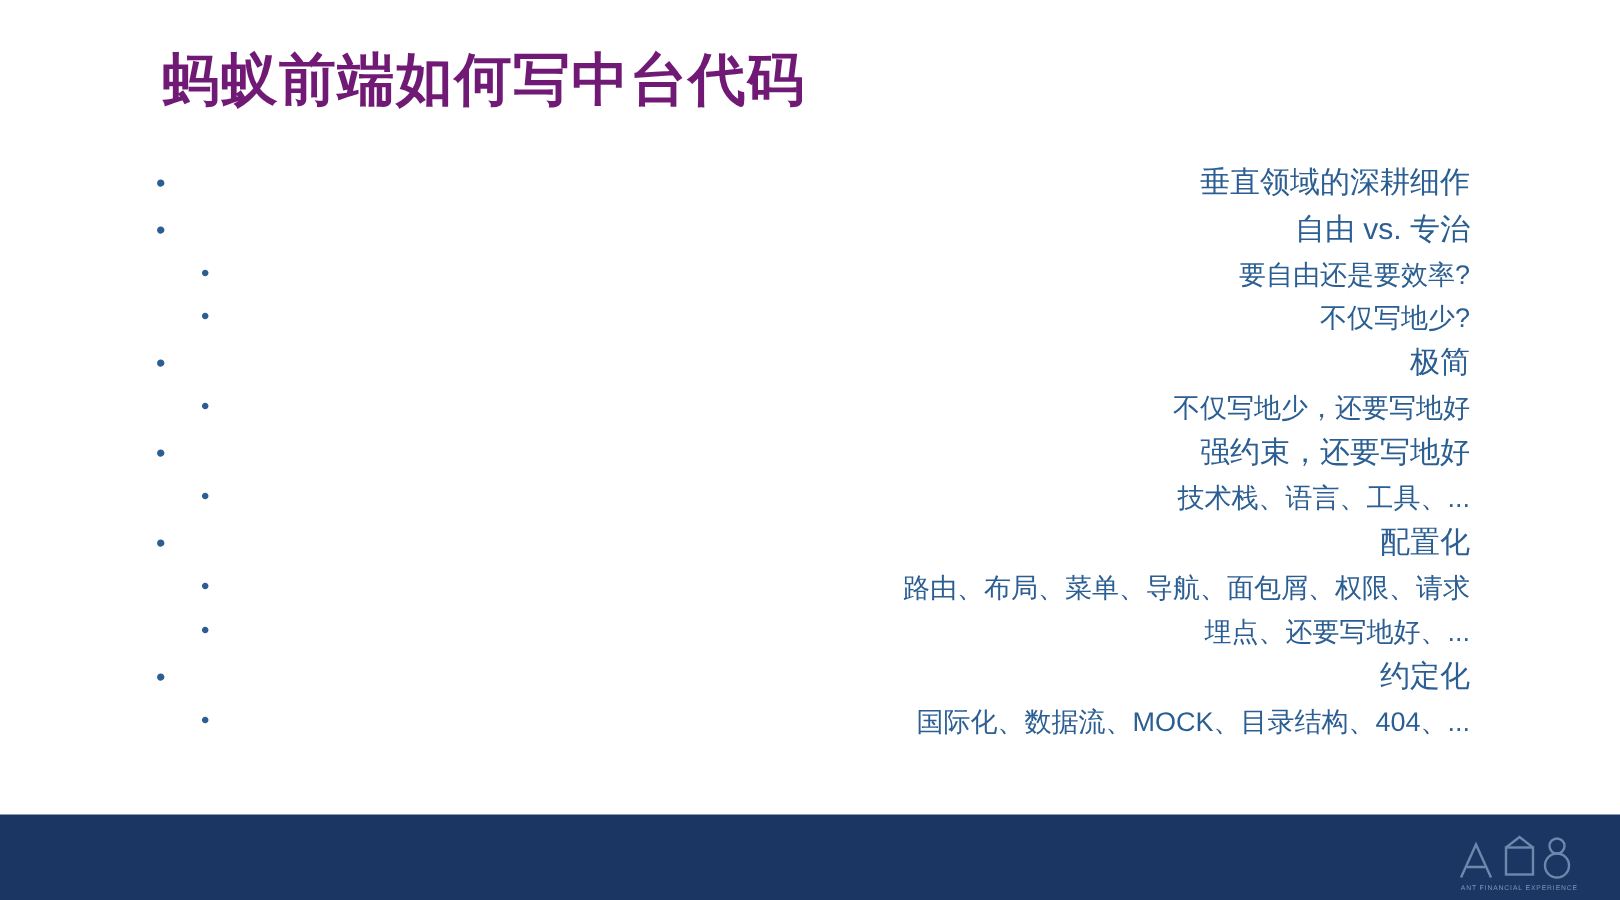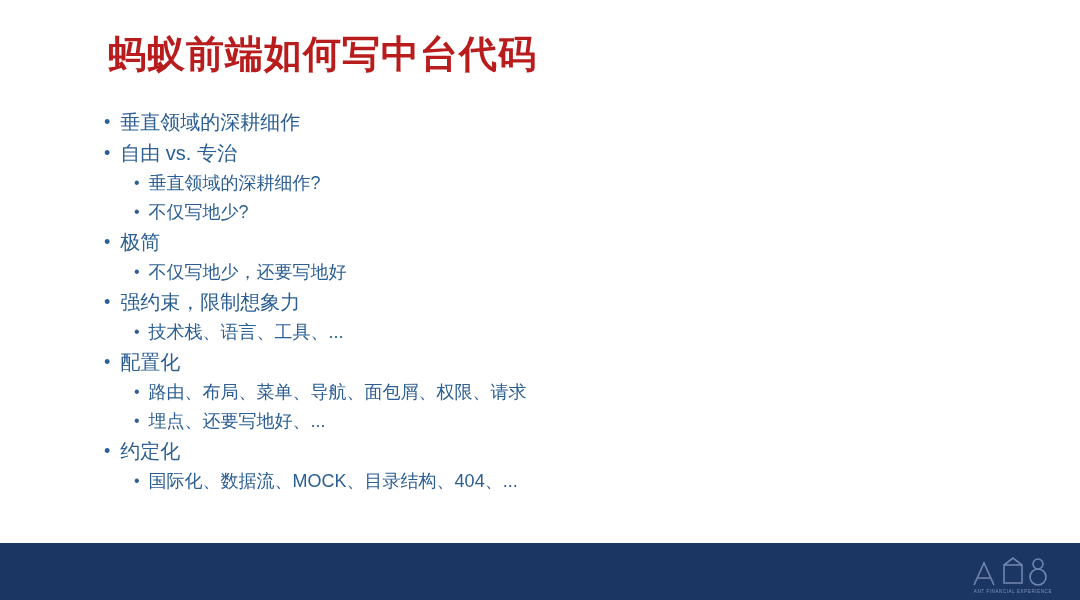--- a/index.html
+++ b/index.html
@@ -19,21 +19,21 @@
     height: 600px;
     background: #ffffff;
     box-sizing: border-box;
   }
   .slide-title {
     position: absolute;
     left: 108px;
     top: 32px;
     font-size: 38px;
     font-weight: 700;
-    color: #b91c1c;
+    color: #701a75;
     letter-spacing: 1px;
     line-height: 1.2;
     white-space: nowrap;
   }
   .content {
     position: absolute;
     left: 100px;
     top: 112px;
     width: 880px;
   }
@@ -64,20 +64,21 @@
     font-size: 18px;
     transform: translateY(1px);
   }
   .bullet.level-2 .dot {
     font-size: 16px;
     margin-right: 9px;
   }
   .bullet .txt {
     flex: 1 1 auto;
     white-space: nowrap;
+    text-align: right;
   }
   .footer-bar {
     position: absolute;
     left: 0;
     bottom: 0;
     width: 1080px;
     height: 57px;
     background: #1c3664;
   }
   .logo {
@@ -113,37 +114,37 @@
       <div class="bullet level-1">
         <span class="dot">•</span>
         <span class="txt">垂直领域的深耕细作</span>
       </div>
       <div class="bullet level-1">
         <span class="dot">•</span>
         <span class="txt">自由 vs. 专治</span>
       </div>
       <div class="bullet level-2">
         <span class="dot">•</span>
-        <span class="txt">垂直领域的深耕细作?</span>
+        <span class="txt">要自由还是要效率?</span>
       </div>
       <div class="bullet level-2">
         <span class="dot">•</span>
         <span class="txt">不仅写地少?</span>
       </div>
       <div class="bullet level-1">
         <span class="dot">•</span>
         <span class="txt">极简</span>
       </div>
       <div class="bullet level-2">
         <span class="dot">•</span>
         <span class="txt">不仅写地少，还要写地好</span>
       </div>
       <div class="bullet level-1">
         <span class="dot">•</span>
-        <span class="txt">强约束，限制想象力</span>
+        <span class="txt">强约束，还要写地好</span>
       </div>
       <div class="bullet level-2">
         <span class="dot">•</span>
         <span class="txt">技术栈、语言、工具、...</span>
       </div>
       <div class="bullet level-1">
         <span class="dot">•</span>
         <span class="txt">配置化</span>
       </div>
       <div class="bullet level-2">

